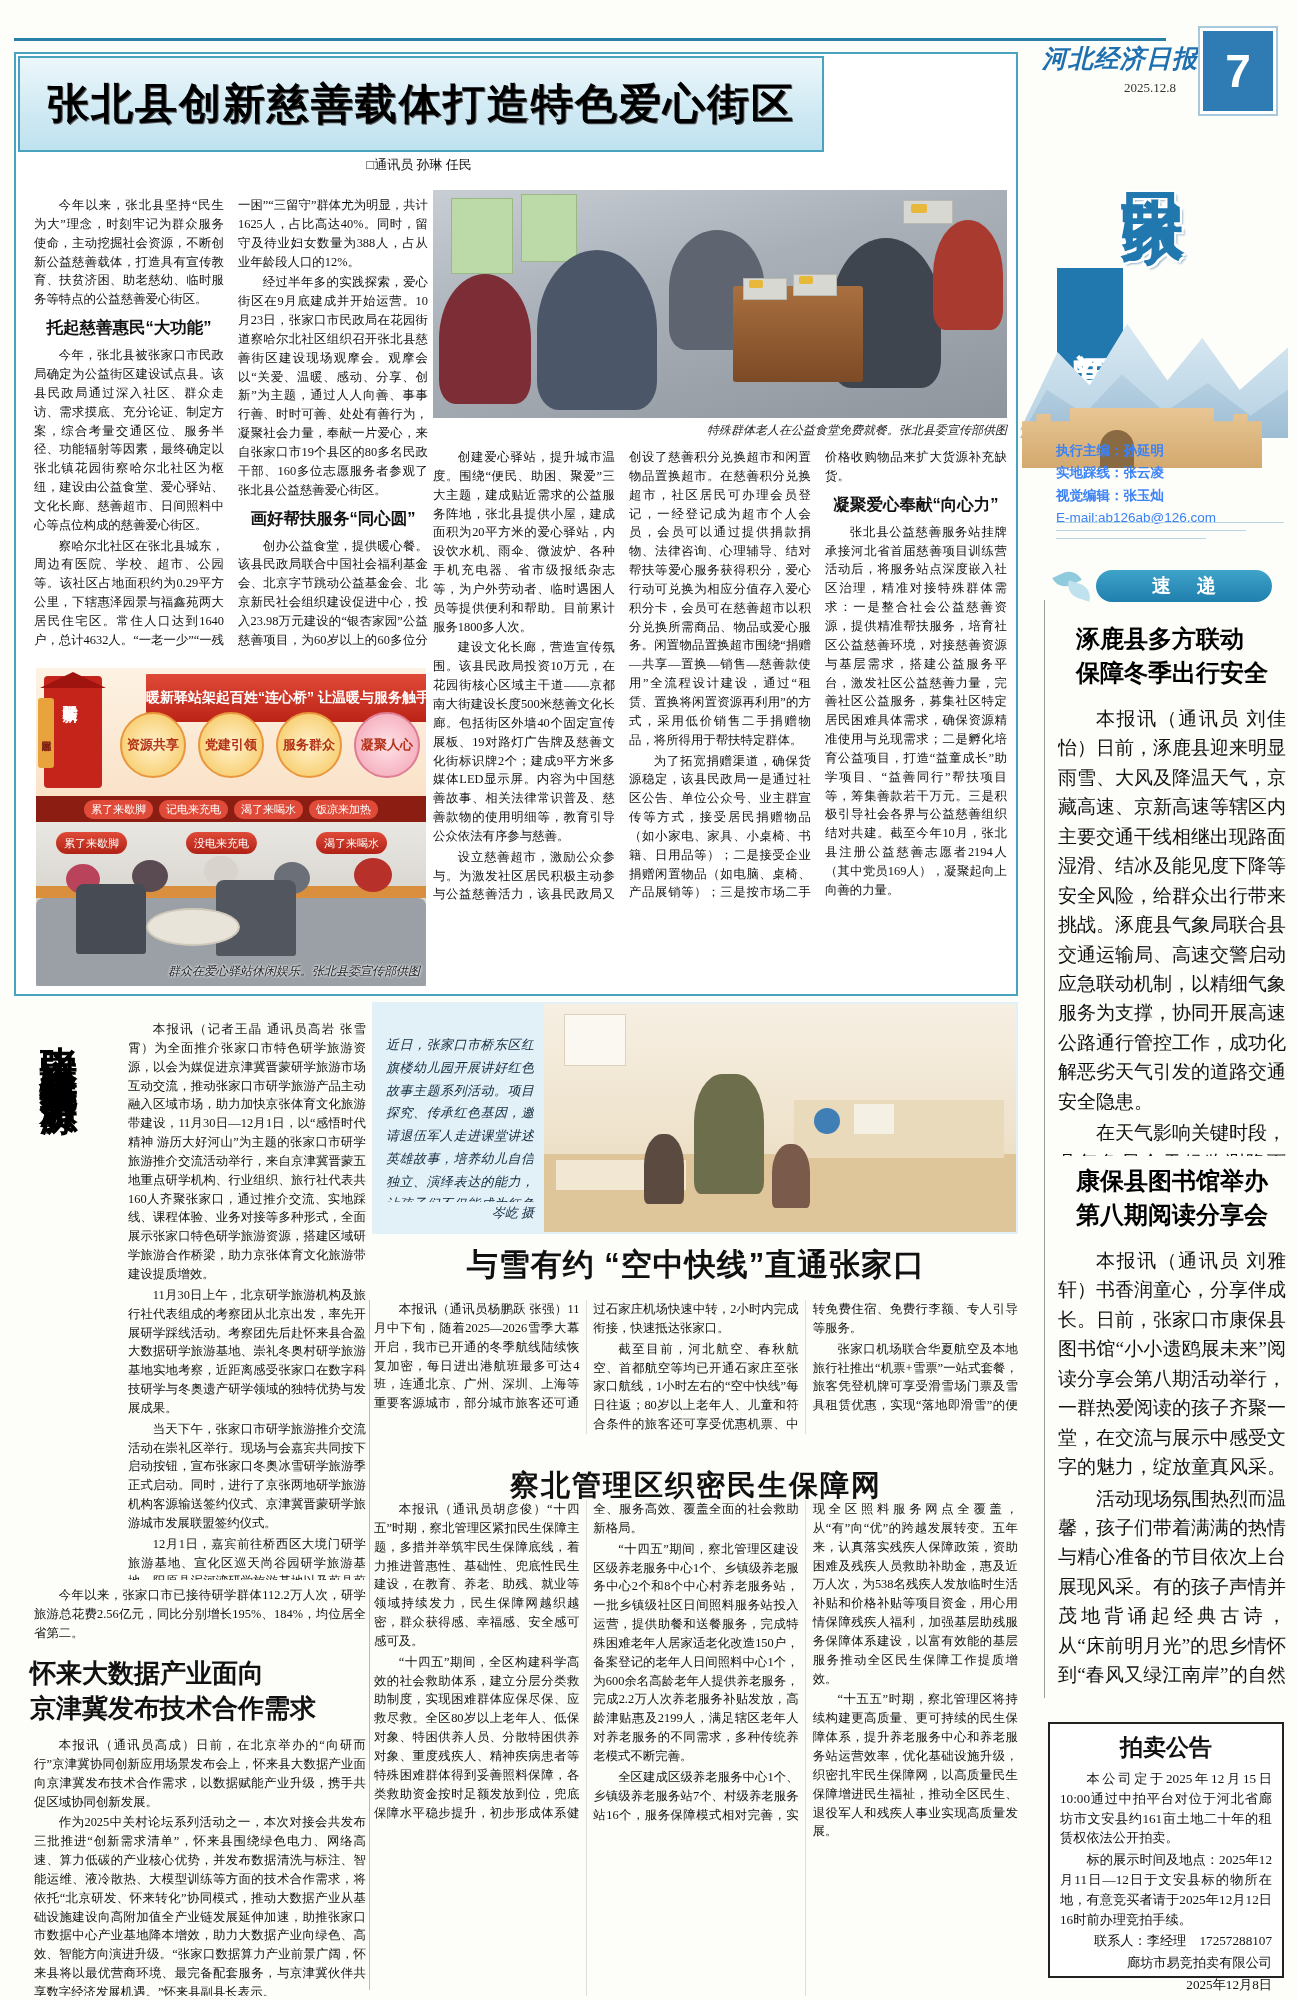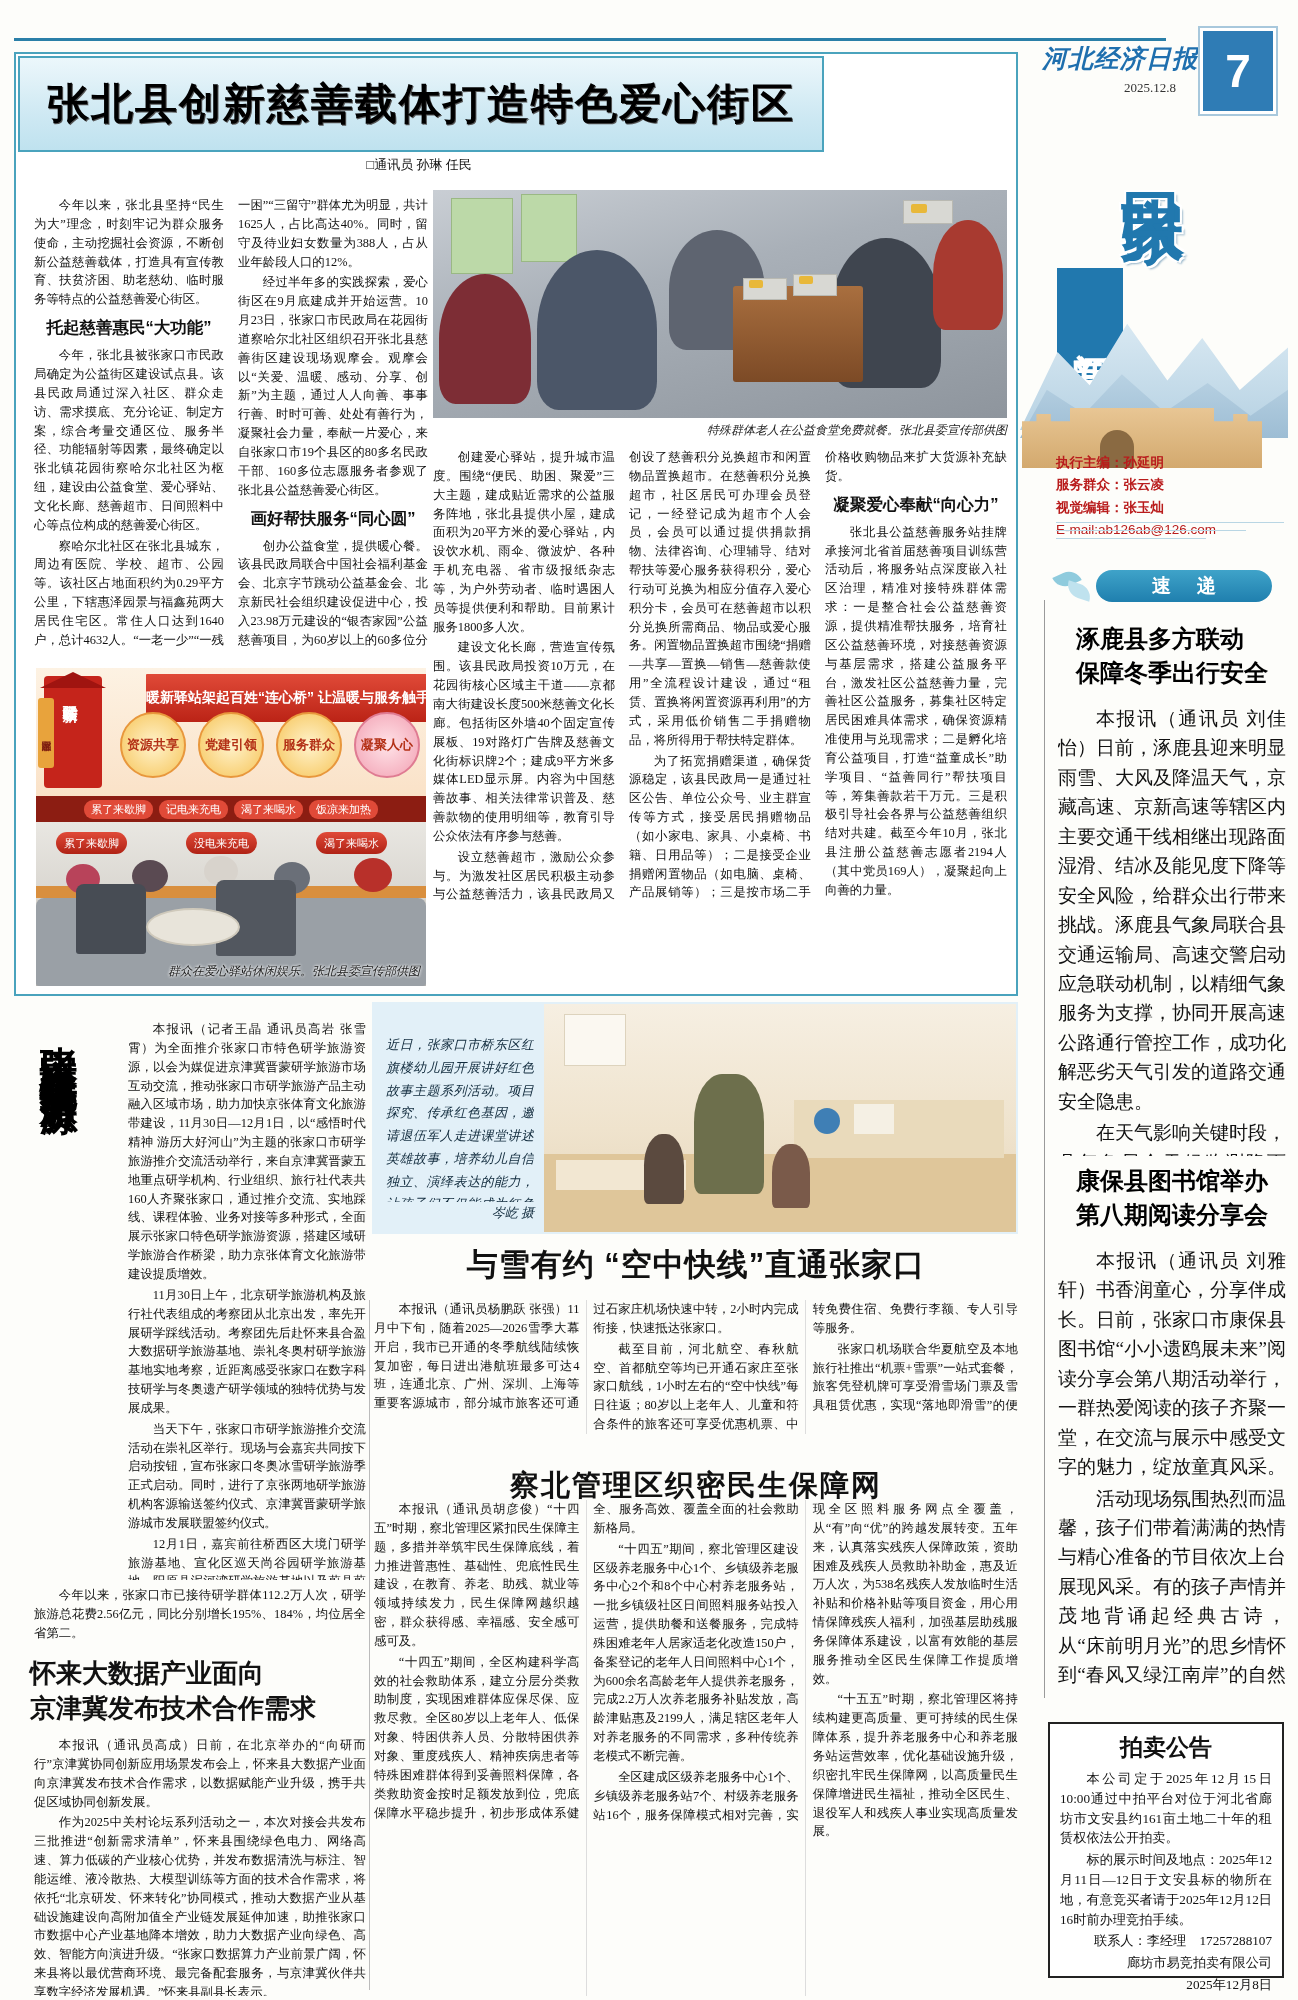--- a/index.html
+++ b/index.html
@@ -74,21 +74,21 @@
   
   .sb-title{left:1118px;top:146px;height:350px;font-size:64px;font-weight:900;color:#2178ae;line-height:1.06;
             font-family:"Liberation Sans","DejaVu Sans",sans-serif;
             text-shadow:-2px -2px 0 #fff,2px -2px 0 #fff,-2px 2px 0 #fff,2px 2px 0 #fff,3px 3px 2px #9db9cc;}
   .news-tag{left:1057px;top:268px;width:66px;height:112px;background:#2178ae;color:#fff;display:flex;align-items:center;
             justify-content:center;font-size:38px;font-weight:bold;font-family:"Liberation Sans","DejaVu Sans",sans-serif;}
   .mountain{position:absolute;}
   .wall{left:1022px;top:408px;width:240px;height:60px;background:linear-gradient(180deg,#e8c694,#d3a96e);
         clip-path:polygon(0 22%,6% 22%,6% 10%,12% 10%,12% 22%,20% 22%,20% 0,80% 0,80% 22%,88% 22%,88% 10%,94% 10%,94% 22%,100% 22%,100% 100%,0 100%);}
   .gate{position:absolute;left:1100px;top:430px;width:34px;height:38px;background:#8a6a42;border-radius:17px 17px 0 0;}
-  .staff{left:1056px;top:440px;width:220px;font-size:13.5px;line-height:1.65;color:#b91c1c;font-weight:bold;margin-top:12px;}
+  .staff{left:1056px;top:440px;width:220px;font-size:13.5px;line-height:1.65;color:#3b82f6;font-weight:bold;}
   .sb-seplines{left:1056px;top:528px;width:228px;border-top:1px solid #b9d6e4;}
   .leaf{position:absolute;width:26px;height:14px;background:#8fcbdd;border-radius:0 14px 0 14px;}
   .sudi{left:1096px;top:570px;width:176px;height:32px;background:linear-gradient(180deg,#3fa3c9,#1f7fae);border-radius:16px;
         color:#fff;display:flex;align-items:center;justify-content:center;font-size:19px;font-weight:bold;letter-spacing:26px;
         text-indent:26px;font-family:"Liberation Sans","DejaVu Sans",sans-serif;}
   .sb-rule{left:1044px;top:600px;width:1px;height:1098px;background:#9a9a9a;}
   .sb-art-title{font-family:"Liberation Sans","DejaVu Sans",sans-serif;font-weight:900;font-size:24px;line-height:1.42;color:#000;}
   .sb-body{width:228px;font-size:19px;line-height:1.55;overflow:hidden;}
   
   .auction{left:1048px;top:1722px;width:236px;height:256px;border:2px solid #222;background:#fff;padding:6px 10px;box-sizing:border-box;}
@@ -211,21 +211,21 @@
   </div>
 
   <div class="abs sb-title vtext">张家口</div>
   <div class="abs news-tag vtext">新闻</div>
   <div class="abs mountain" style="left:1020px;top:312px;width:268px;height:118px;background:linear-gradient(180deg,#dcebf4,#b7d2e3);clip-path:polygon(0 100%,14% 34%,26% 62%,40% 10%,55% 58%,68% 22%,82% 66%,100% 30%,100% 100%);"></div>
   <div class="abs mountain" style="left:1020px;top:352px;width:268px;height:86px;background:linear-gradient(180deg,#c2d9e8,#9dbdd4);clip-path:polygon(0 100%,10% 44%,24% 72%,38% 26%,54% 70%,70% 36%,86% 74%,100% 44%,100% 100%);"></div>
   <div class="abs wall"></div>
   <div class="abs gate"></div>
   <div class="abs staff sans">
     <div>执行主编：孙延明</div>
-    <div>服务群众：张云凌</div>
+    <div>实地踩线：张云凌</div>
     <div>视觉编辑：张玉灿</div>
     <div style="font-weight:normal;">E-mail:ab126ab@126.com</div>
   </div>
   <div class="abs sb-seplines" style="top:522px;"></div>
   <div class="abs sb-seplines" style="top:530px;width:190px;"></div>
   <div class="abs sb-seplines" style="top:538px;width:150px;"></div>
   <div class="abs leaf" style="left:1054px;top:572px;transform:rotate(-24deg);"></div>
   <div class="abs leaf" style="left:1066px;top:584px;transform:rotate(18deg);background:#bfe2ee;"></div>
   <div class="abs sudi">速递</div>
   <div class="abs sb-rule"></div>

